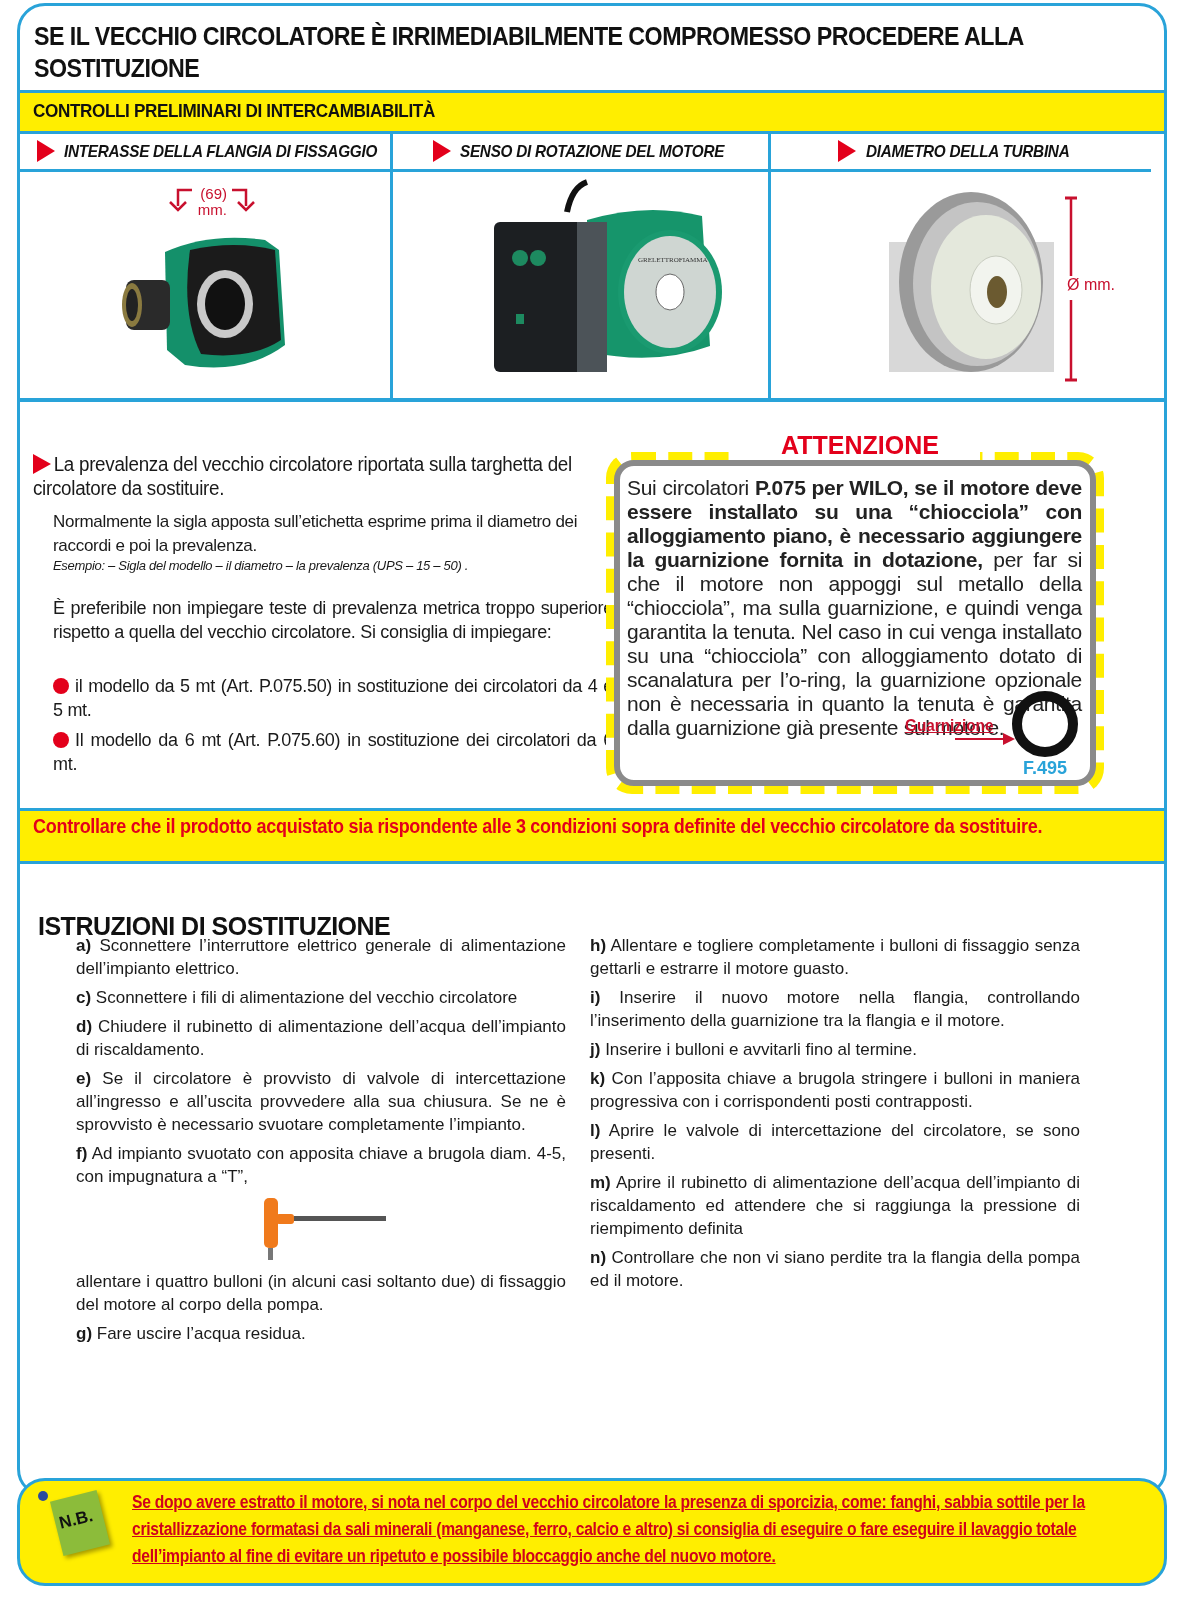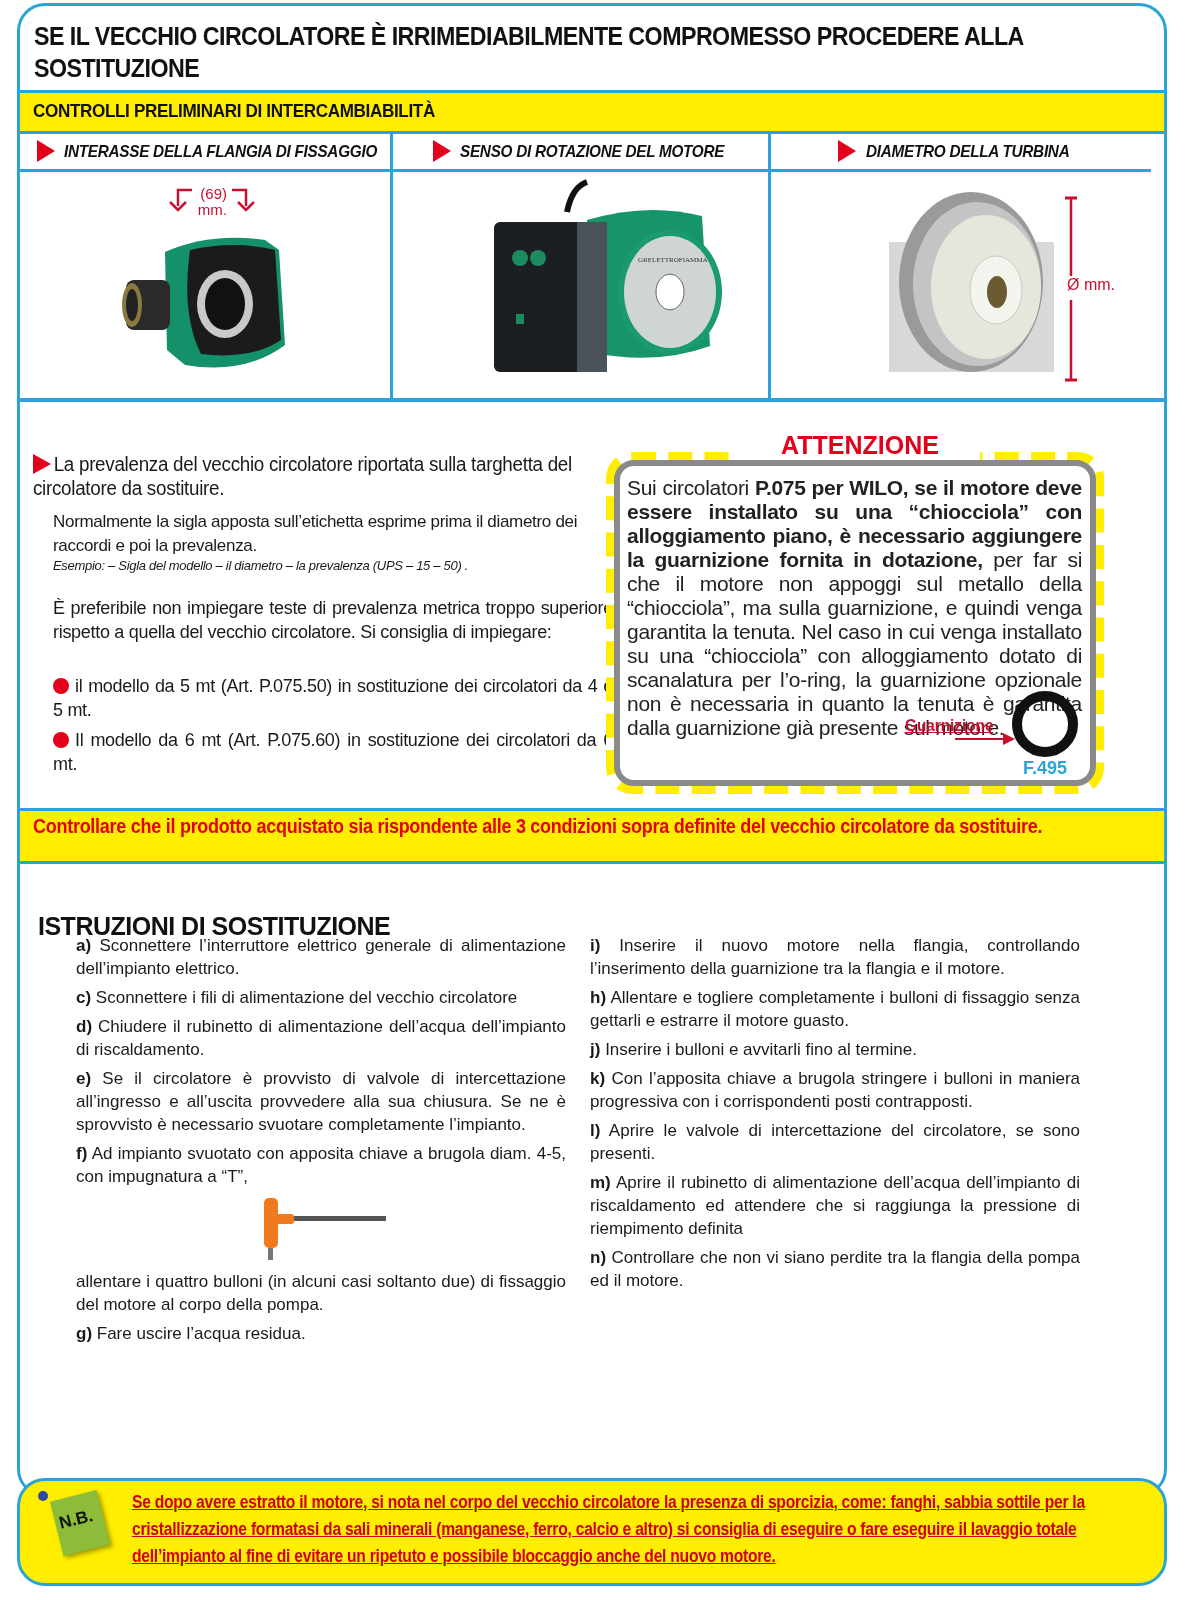--- a/index.html
+++ b/index.html
@@ -163,22 +163,22 @@
         <rect x="36" y="20" width="92" height="5" fill="#555"></rect>
         <rect x="10" y="52" width="5" height="12" fill="#777"></rect>
       </svg>
     </div>
     <span>allentare i quattro bulloni (in alcuni casi soltanto due) di fissaggio del motore al corpo della pompa.</span>
   </div>
   <div class="step"><b>g)</b> <span>Fare uscire l’acqua residua.</span></div>
 </div>
 
 <div class="steps" style="left:590px;">
+  <div class="step"><b>h)</b> <span>Allentare e togliere completamente i bulloni di fissaggio senza gettarli e estrarre il motore guasto.</span></div>
   <div class="step"><b>i)</b> <span>Inserire il nuovo motore nella flangia, controllando l’inserimento della guarnizione tra la flangia e il motore.</span></div>
-  <div class="step"><b>h)</b> <span>Allentare e togliere completamente i bulloni di fissaggio senza gettarli e estrarre il motore guasto.</span></div>
   <div class="step"><b>j)</b> <span>Inserire i bulloni e avvitarli fino al termine.</span></div>
   <div class="step"><b>k)</b> <span>Con l’apposita chiave a brugola stringere i bulloni in maniera progressiva con i corrispondenti posti contrapposti.</span></div>
   <div class="step"><b>l)</b> <span>Aprire le valvole di intercettazione del circolatore, se sono presenti.</span></div>
   <div class="step"><b>m)</b> <span>Aprire il rubinetto di alimentazione dell’acqua dell’impianto di riscaldamento ed attendere che si raggiunga la pressione di riempimento definita</span></div>
   <div class="step"><b>n)</b> <span>Controllare che non vi siano perdite tra la flangia della pompa ed il motore.</span></div>
 </div>
 
 <div class="nb">
   <div class="nb-note">
     <span>N.B.</span>

